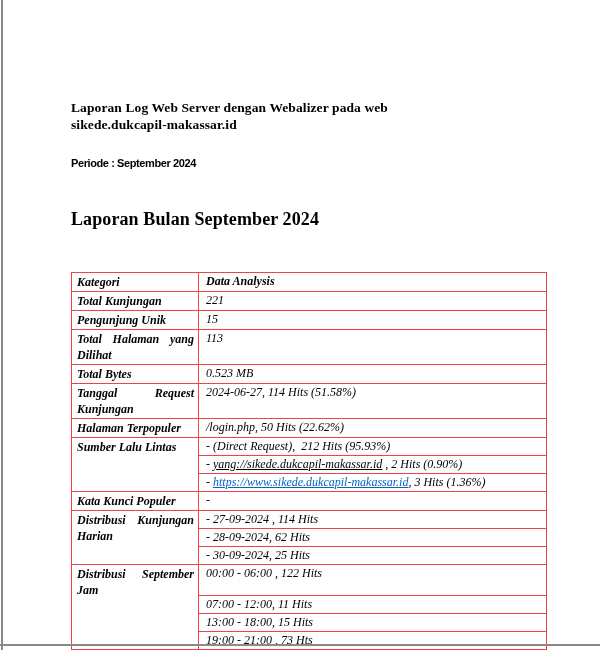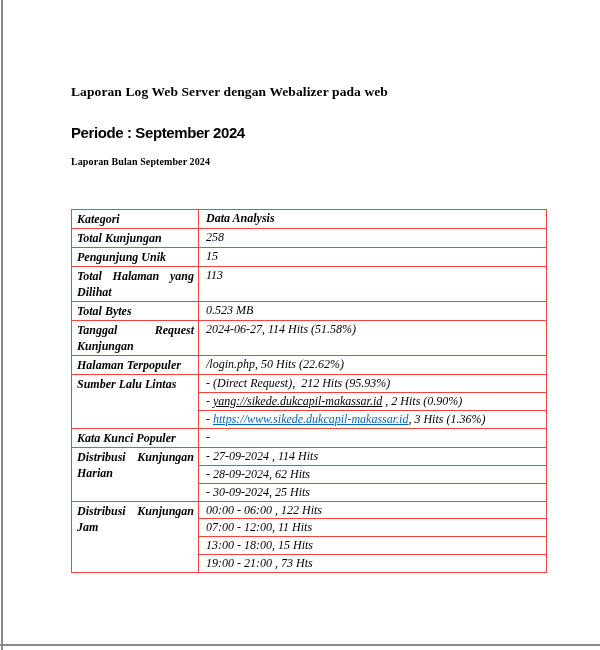--- a/index.html
+++ b/index.html
@@ -17,37 +17,37 @@
     background: var(--edge-color, #8a8a8a);
     z-index: 6;
   }
   .page-edge-bottom {
     position: absolute; left: 0; top: 644px;
     width: 600px; height: 2px;
     background: var(--edge-color, #8a8a8a);
     z-index: 6;
   }
   .content {
-    position: absolute; left: 71px; top: 0; width: 478px;
+    position: absolute; left: 71px; top: 16px; width: 478px;
   }
   .doc-title {
     margin-top: 83px;
     font-size: 13.5px; font-weight: bold;
     line-height: 17px;
     letter-spacing: 0.1px;
   }
   .periode {
     margin-top: 24px;
     font-family: "Liberation Sans", "DejaVu Sans", sans-serif;
-    font-size: 15px; font-weight: bold;
+    font-size: 11px; font-weight: bold;
     letter-spacing: -0.4px;
   }
   .section-title {
-    margin-top: 15px;
-    font-size: 10px; font-weight: bold;
+    margin-top: 40px;
+    font-size: 18px; font-weight: bold;
     letter-spacing: 0.1px;
   }
   table.report {
     margin-top: 42px;
     border-collapse: collapse;
     width: 476px;
     table-layout: fixed;
     font-size: 12px;
   }
   table.report td {
@@ -61,52 +61,53 @@
     text-align: justify;
     padding: 1px 4px 1px 5px;
     line-height: 16px;
   }
   td.value {
     padding: 1px 6px 1px 7px;
     line-height: 15px;
     white-space: pre-wrap;
     overflow: hidden;
   }
-  td.value.tall { padding-bottom: 0; }
+  td.value.tall { padding-bottom: 14px; }
   thead td { font-weight: bold; }
   span.u { text-decoration: underline; }
   span.link {
     color: var(--link-color, #0563C1);
     text-decoration: underline;
   }
 </style>
 </head>
 <body style="--link-color: #0563C1; --edge-color: #8a8a8a;">
 
 <div class="page-edge-left"></div>
 <div class="page-edge-bottom"></div>
 
 <div class="content">
   <div class="doc-title">
     <div>Laporan Log Web Server dengan Webalizer pada web</div>
+    <div>sikede.dukcapil-makassar.id</div>
   </div>
   <div class="periode">Periode : September 2024</div>
   <div class="section-title">Laporan Bulan September 2024</div>
 
   <table class="report">
     <thead>
       <tr>
         <td class="label">Kategori</td>
         <td class="value">Data Analysis</td>
       </tr>
     </thead>
     <tbody id="report-tbody">
         <tr>
           <td class="label" rowspan="1">Total Kunjungan</td>
-          <td class="value"><span>258</span></td>
+          <td class="value"><span>221</span></td>
         </tr>
         <tr>
           <td class="label" rowspan="1">Pengunjung Unik</td>
           <td class="value"><span>15</span></td>
         </tr>
         <tr>
           <td class="label" rowspan="1">Total Halaman yang Dilihat</td>
           <td class="value"><span>113</span></td>
         </tr>
         <tr>
@@ -139,21 +140,21 @@
           <td class="label" rowspan="3">Distribusi Kunjungan Harian</td>
           <td class="value"><span>- 27-09-2024 , 114 Hits</span></td>
         </tr>
         <tr>
           <td class="value"><span>- 28-09-2024, 62 Hits</span></td>
         </tr>
         <tr>
           <td class="value"><span>- 30-09-2024, 25 Hits</span></td>
         </tr>
         <tr>
-          <td class="label" rowspan="4">Distribusi Kunjungan Jam</td>
+          <td class="label" rowspan="4">Distribusi September Jam</td>
           <td class="value tall"><span>00:00 - 06:00 , 122 Hits</span></td>
         </tr>
         <tr>
           <td class="value"><span>07:00 - 12:00, 11 Hits</span></td>
         </tr>
         <tr>
           <td class="value"><span>13:00 - 18:00, 15 Hits</span></td>
         </tr>
         <tr>
           <td class="value"><span>19:00 - 21:00 , 73 Hts</span></td>

